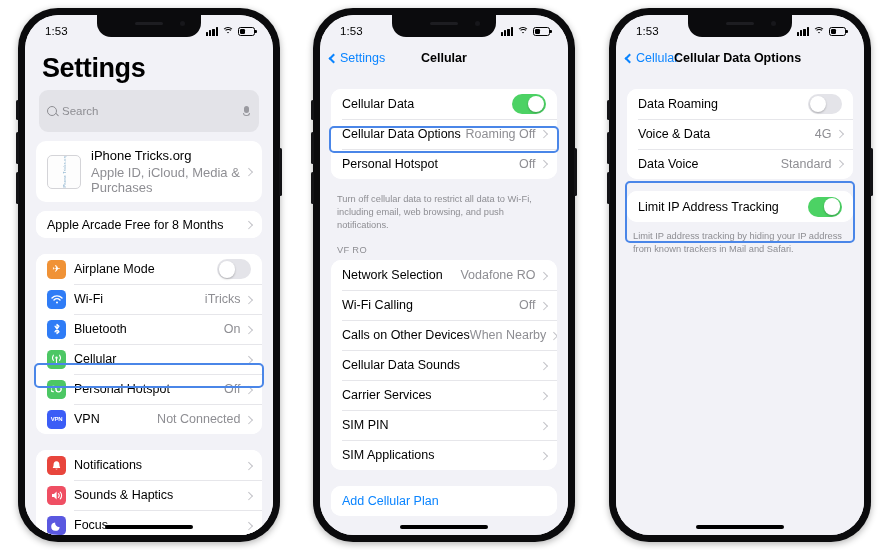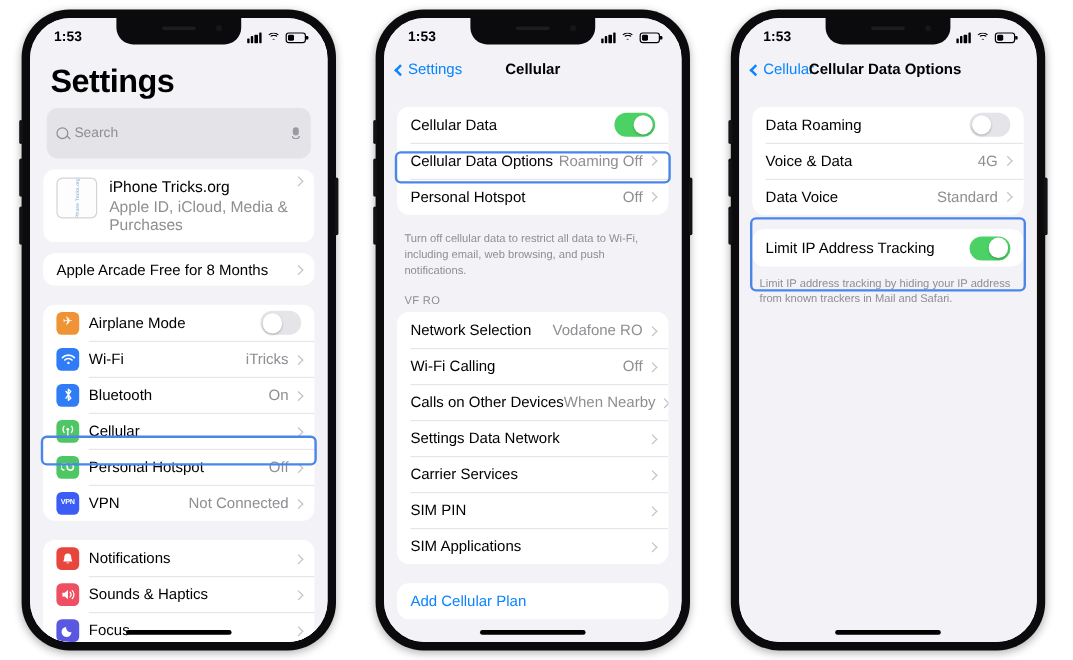--- a/index.html
+++ b/index.html
@@ -56,21 +56,21 @@
     position: absolute; top: 6px; right: 16px;
     width: 5px; height: 5px; border-radius: 50%; background: #17171b;
   }
 
   
   .statusbar {
     position: relative; height: 28px; z-index: 30;
     display: flex; align-items: center; justify-content: space-between;
     padding: 4px 18px 0 20px;
   }
-  .clock { font-size: 11.5px; font-weight: 700; color: #000; letter-spacing: .1px; }
+  .clock { font-size: 11.5px; font-weight: 400; color: #000; letter-spacing: .1px; }
   .status-icons { display: flex; align-items: flex-end; gap: 4px; }
   .bars { display: flex; align-items: flex-end; gap: 1.2px; height: 9px; }
   .bars i { display: block; width: 2.2px; background: #000; border-radius: .6px; }
   .bars i:nth-child(1){height:3.5px}
   .bars i:nth-child(2){height:5.3px}
   .bars i:nth-child(3){height:7px}
   .bars i:nth-child(4){height:9px}
   .wifi { width: 12px; height: 9px; position: relative; }
   .wifi span {
     position:absolute; left:50%; transform:translateX(-50%) ;
@@ -140,21 +140,21 @@
   }
   .ic-orange { background: #f09236; }
   .ic-blue   { background: #2f7cf6; }
   .ic-green  { background: #4cc764; }
   .ic-indigo { background: #3b5df6; font-size: 6px; font-weight: 700; letter-spacing: -.2px; }
   .ic-red    { background: #e8453c; }
   .ic-pink   { background: #ef4f63; }
   .ic-purple { background: #5a58e0; }
 
   
-  .acct-row { display: flex; padding: 7px 11px; background: #fff; }
+  .acct-row { display: flex; align-items: center; padding: 7px 11px; background: #fff; }
   .acct-avatar {
     width: 34px; height: 34px; border-radius: 5px; border: 1px solid #d4d4d8;
     margin-right: 10px; flex: none; background: #fdfdfd;
     display:flex;align-items:center;justify-content:center;overflow:hidden;
   }
   .acct-avatar span { font-size: 4px; color: #7aa7c7; transform: rotate(-90deg); white-space: nowrap; letter-spacing:.2px;}
   .acct-texts { flex: 1; }
   .acct-name { font-size: 13px; color: #000; line-height: 1.25; }
   .acct-sub  { font-size: 13px; color: #8e8e93; margin-top: 1px; }
 
@@ -438,21 +438,21 @@
               <div class="row-label">Wi-Fi Calling</div>
               <div class="row-value">Off</div>
               <div class="chev"></div>
             </div>
             <div class="row">
               <div class="row-label">Calls on Other Devices</div>
               <div class="row-value">When Nearby</div>
               <div class="chev"></div>
             </div>
             <div class="row">
-              <div class="row-label">Settings Data Network</div>
+              <div class="row-label">Cellular Data Sounds</div>
               <div class="chev"></div>
             </div>
             <div class="row">
               <div class="row-label">Carrier Services</div>
               <div class="chev"></div>
             </div>
             <div class="row">
               <div class="row-label">SIM PIN</div>
               <div class="chev"></div>
             </div>

